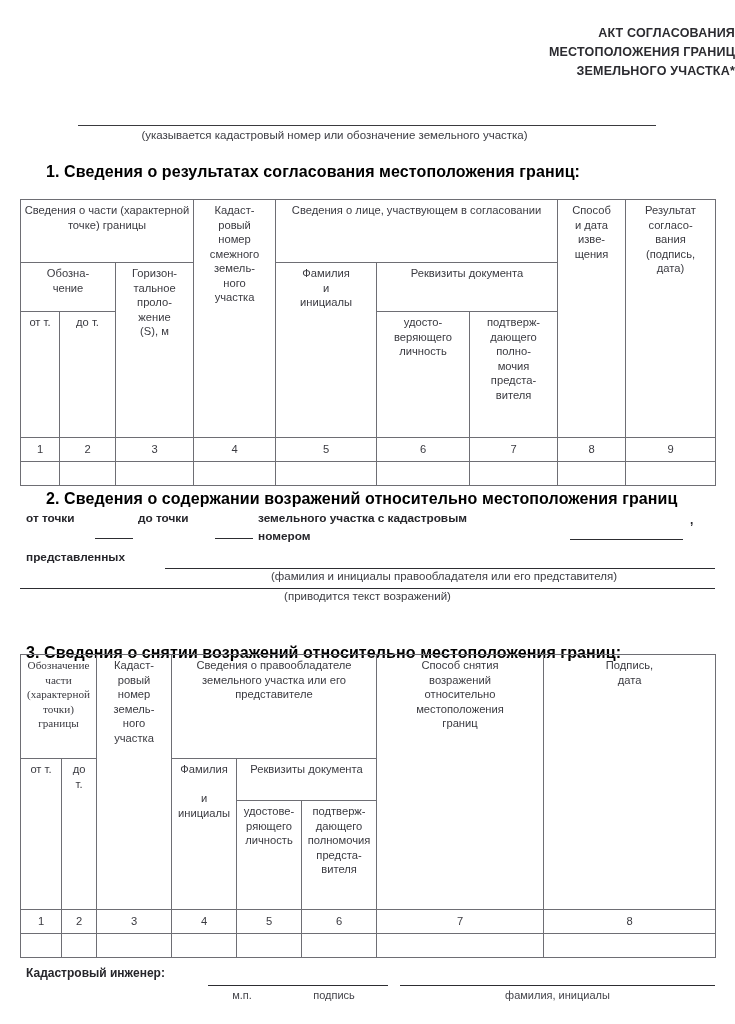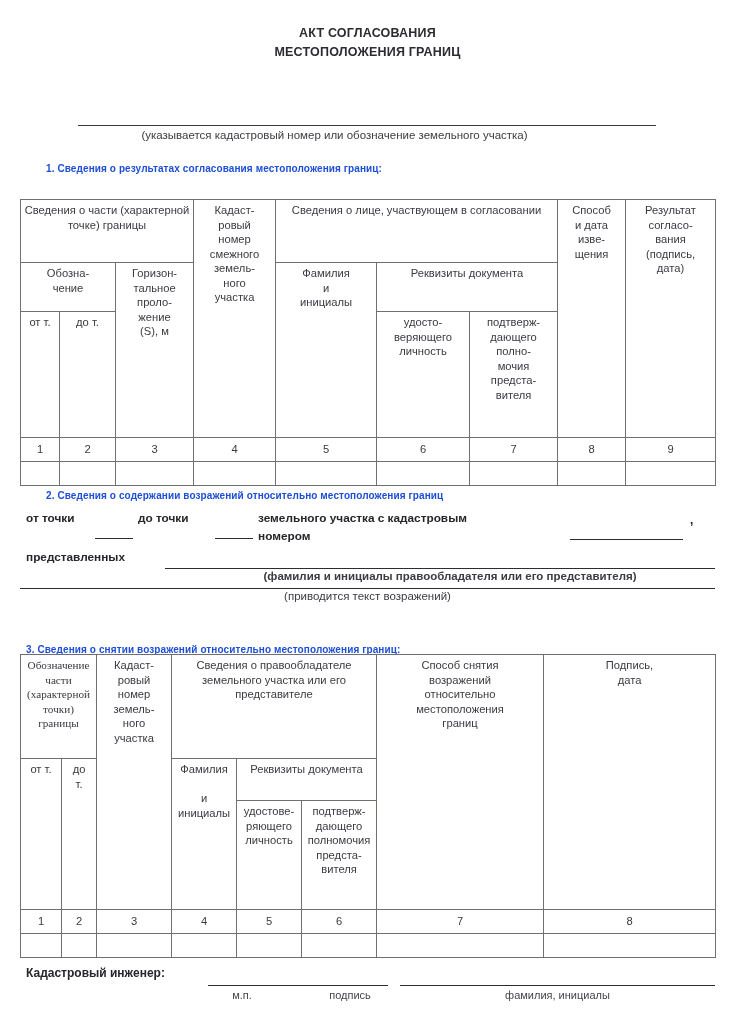--- a/index.html
+++ b/index.html
@@ -23,21 +23,21 @@
     height: 1024px;
     overflow: hidden;
   }
 
   
   .title-block {
     position: absolute;
     left: 0;
     top: 24px;
     width: 735px;
-    text-align: center;
+    text-align: right;
   }
   .title-line {
     font-size: 12.5px;
     font-weight: bold;
     letter-spacing: 0.2px;
     line-height: 19px;
     color: #2b2b30;
   }
 
   
@@ -54,23 +54,23 @@
     top: 129px;
     width: 669px;
     text-align: center;
     font-size: 11.5px;
     color: #3c3c42;
   }
 
   
   .section-heading {
     position: absolute;
-    font-size: 10px;
-    font-weight: bold;
-    color: #1d4ed8;
+    font-size: 16px;
+    font-weight: bold;
+    color: #000000;
     letter-spacing: 0.1px;
   }
   #sec1-heading { left: 46px; top: 163px; }
   #sec2-heading { left: 46px; top: 490px; }
   #sec3-heading { left: 26px; top: 616px; margin-top: 28px; }
 
   
   table.form-table {
     position: absolute;
     border-collapse: collapse;
@@ -161,20 +161,21 @@
   }
 </style>
 </head>
 <body>
 
 <div class="page">
 
   <div class="title-block">
     <div class="title-line">АКТ СОГЛАСОВАНИЯ</div>
     <div class="title-line">МЕСТОПОЛОЖЕНИЯ ГРАНИЦ</div>
+    <div class="title-line">ЗЕМЕЛЬНОГО УЧАСТКА*</div>
   </div>
 
   <div class="rule-cad"></div>
   <div class="caption-cad">(указывается кадастровый номер или обозначение земельного участка)</div>
 
   <div class="section-heading" id="sec1-heading">1. Сведения о результатах согласования местоположения границ:</div>
 
   <table class="form-table" id="table-soglasovanie">
     <colgroup>
       <col style="width:39px">
@@ -246,21 +247,21 @@
   <div class="s2-line" style="left:215px; top:538px; width:38px;"></div>
 
   <div class="s2" style="left:258px; top:511px;">земельного участка с кадастровым</div>
   <div class="s2" style="left:258px; top:529px;">номером</div>
   <div class="s2-comma" style="left:690px; top:513px;">,</div>
   <div class="s2-line" style="left:570px; top:539px; width:113px;"></div>
 
   <div class="s2" style="left:26px; top:550px;">представленных</div>
   <div class="s2-line" style="left:165px; top:568px; width:550px;"></div>
 
-  <div class="s2-caption" style="left:175px; top:570px; width:550px;font-weight:bold;">(фамилия и инициалы правообладателя или его представителя)</div>
+  <div class="s2-caption" style="left:169px; top:570px; width:550px;">(фамилия и инициалы правообладателя или его представителя)</div>
 
   <div class="s2-line" style="left:20px; top:588px; width:695px;"></div>
   <div class="s2-caption" style="left:20px; top:590px; width:695px;">(приводится текст возражений)</div>
 
   <div class="section-heading" id="sec3-heading">3. Сведения о снятии возражений относительно местоположения границ:</div>
 
   <table class="form-table" id="table-snyatie">
     <colgroup>
       <col style="width:41px">
       <col style="width:35px">
@@ -315,16 +316,16 @@
         <td class="blankrow"></td>
       </tr>
     </tbody>
   </table>
 
   <div class="footer-label">Кадастровый инженер:</div>
   <div class="footer-line" style="left:208px; top:985px; width:180px;"></div>
   <div class="footer-line" style="left:400px; top:985px; width:315px;"></div>
 
   <div class="footer-caption" style="left:208px; top:989px; width:68px;">м.п.</div>
-  <div class="footer-caption" style="left:296px; top:989px; width:108px;">подпись</div>
+  <div class="footer-caption" style="left:280px; top:989px; width:108px;">подпись</div>
   <div class="footer-caption" style="left:400px; top:989px; width:315px;">фамилия, инициалы</div>
 
 </div>
 
 </body></html>

